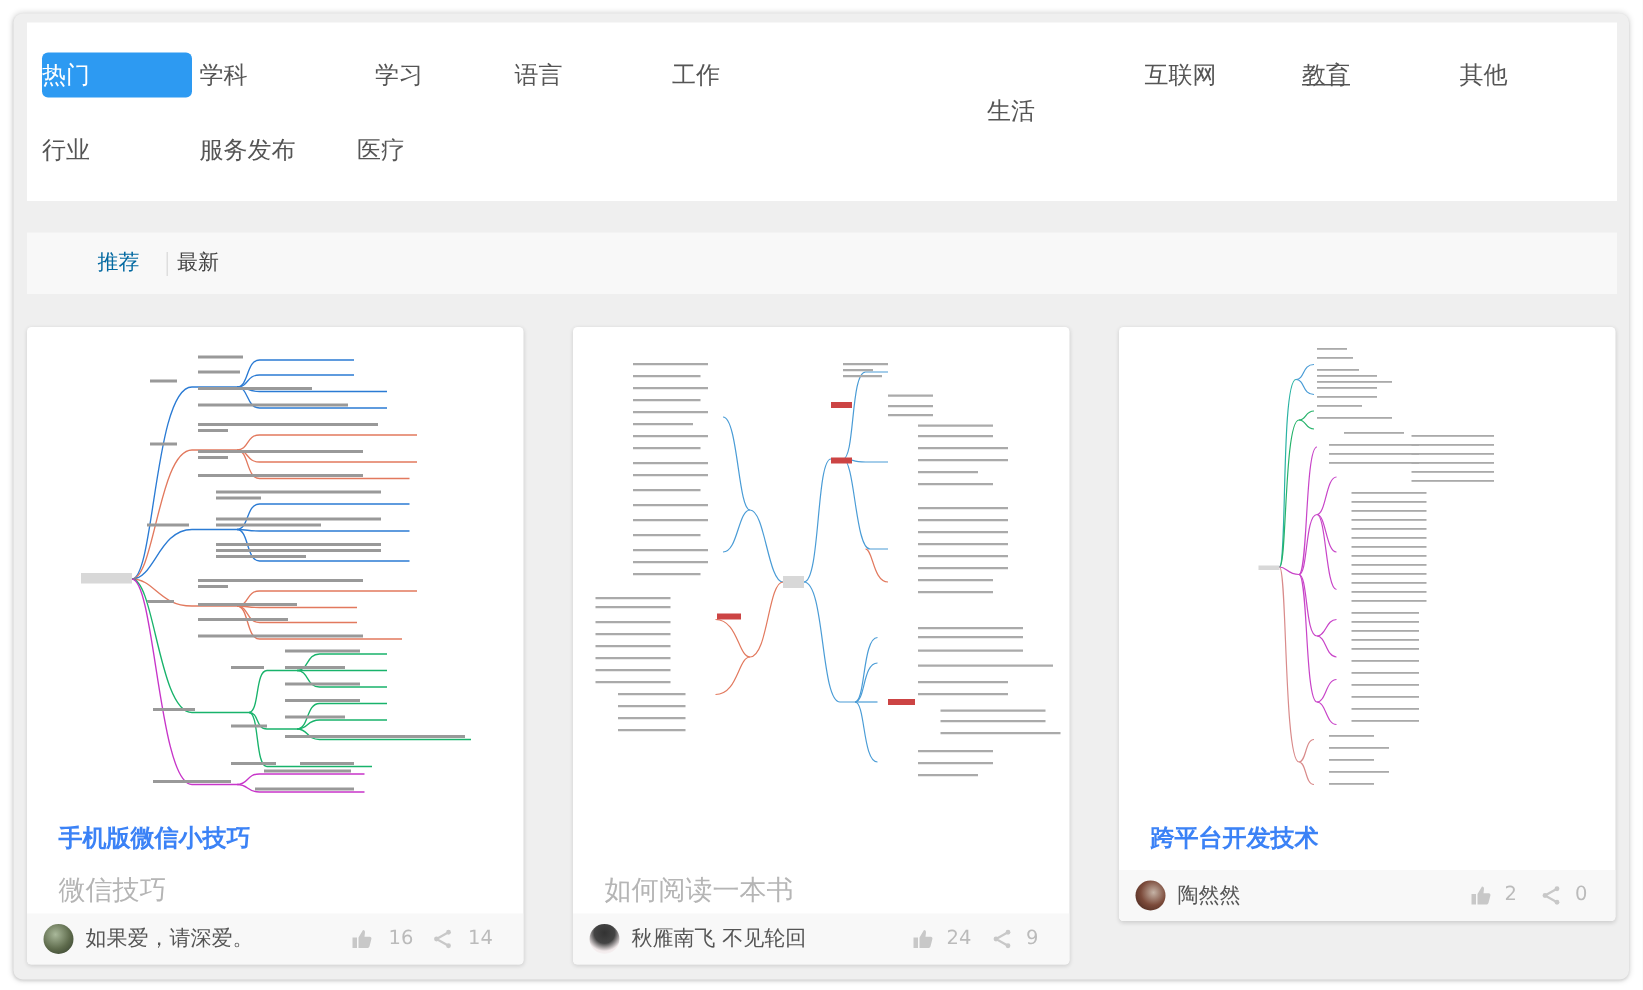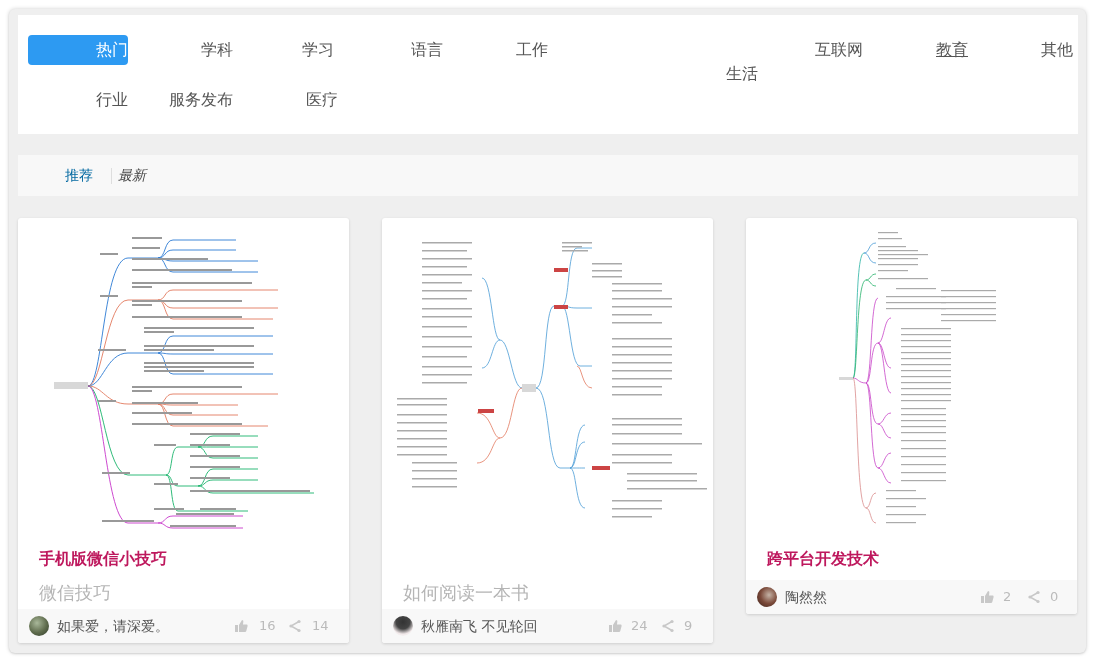--- a/index.html
+++ b/index.html
@@ -13,41 +13,41 @@
     overflow: hidden;
   }
 
   
   .cat-panel {
     position: absolute; left: 9px; top: 6px; width: 1060px; height: 119px;
     background: #ffffff;
   }
   .cat-item {
     position: absolute; width: 100px; height: 30px; line-height: 30px;
-    text-align: right; font-size: 16px; color: #555; border-radius: 4px; cursor: pointer;
+    text-align: left; font-size: 16px; color: #555; border-radius: 4px; cursor: pointer;
   }
   .cat-item.active { background: #2d9af2; color: #ffffff; }
 
   
   .sort-bar {
     position: absolute; left: 9px; top: 146px; width: 1060px; height: 41px;
     background: #f8f8f8;
   }
   .sort-item { position: absolute; top: 0; height: 41px; line-height: 41px; font-size: 14px; cursor: pointer; }
   .sort-sep { position: absolute; left: 93px; top: 13px; width: 1px; height: 16px; background: #dedede; }
 
   
   .card {
     position: absolute; top: 209px; width: 331px; background: #ffffff; border-radius: 3px;
     box-shadow: 0 1px 3px rgba(0,0,0,0.14);
     overflow: hidden;
   }
   .thumb { position: absolute; left: 0; top: 0; width: 331px; height: 320px; }
   .card-title {
-    position: absolute; left: 21px; font-size: 16px; font-weight: bold; color: #be185d;
+    position: absolute; left: 21px; font-size: 16px; font-weight: bold; color: #3b82f6;
     white-space: nowrap;
   }
   .card-sub { position: absolute; left: 21px; font-size: 18px; color: #b5b5b5; white-space: nowrap; }
   .card-foot {
     position: absolute; left: 0; width: 331px; height: 34px; background: #f8f8f8;
   }
   .avatar {
     position: absolute; left: 11px; top: 7px; width: 20px; height: 20px; border-radius: 50%;
   }
   .author { position: absolute; left: 39px; top: 0; line-height: 34px; font-size: 14px; color: #555; white-space: nowrap; }
@@ -55,36 +55,36 @@
   .ico { position: absolute; top: 10px; width: 14px; height: 14px; }
 </style>
 </head>
 <body>
 
 <div class="frame">
 
   <div class="cat-panel">
     <div class="cat-item active" style="left:10px;top:20px;">热门</div>
     <div class="cat-item" style="left:115px;top:20px;">学科</div>
-    <div class="cat-item" style="left:216px;top:20px;">学习</div>
+    <div class="cat-item" style="left:232px;top:20px;">学习</div>
     <div class="cat-item" style="left:325px;top:20px;">语言</div>
     <div class="cat-item" style="left:430px;top:20px;">工作</div>
     <div class="cat-item" style="left:640px;top:20px;margin-top:24px;">生活</div>
     <div class="cat-item" style="left:745px;top:20px;">互联网</div>
     <div class="cat-item" style="left:850px;top:20px;text-decoration:underline;">教育</div>
     <div class="cat-item" style="left:955px;top:20px;">其他</div>
     <div class="cat-item" style="left:10px;top:70px;">行业</div>
     <div class="cat-item" style="left:115px;top:70px;">服务发布</div>
     <div class="cat-item" style="left:220px;top:70px;">医疗</div>
   </div>
 
   <div class="sort-bar">
     <div class="sort-item" style="left:47px;color:#0369a1;">推荐</div>
     <div class="sort-sep"></div>
-    <div class="sort-item" style="left:100px;color:#444;font-style:italic;">最新</div>
+    <div class="sort-item" style="left:100px;color:#444;">最新</div>
   </div>
 
   <div class="card" style="left:9px;height:425px;">
     <svg class="thumb" viewBox="0 0 331 320">
       <rect x="36" y="164" width="34" height="7" fill="#d8d8d8"></rect>
       <g fill="none" stroke-width="0.9">
         <path d="M70 168 C 85 168, 85 40, 110 40" stroke="#2b7bd4"></path>
         <path d="M70 168 C 85 168, 88 82, 110 82" stroke="#e2795e"></path>
         <path d="M70 168 C 85 168, 88 135, 110 135" stroke="#2b7bd4"></path>
         <path d="M70 168 C 85 168, 88 186, 110 186" stroke="#e2795e"></path>

